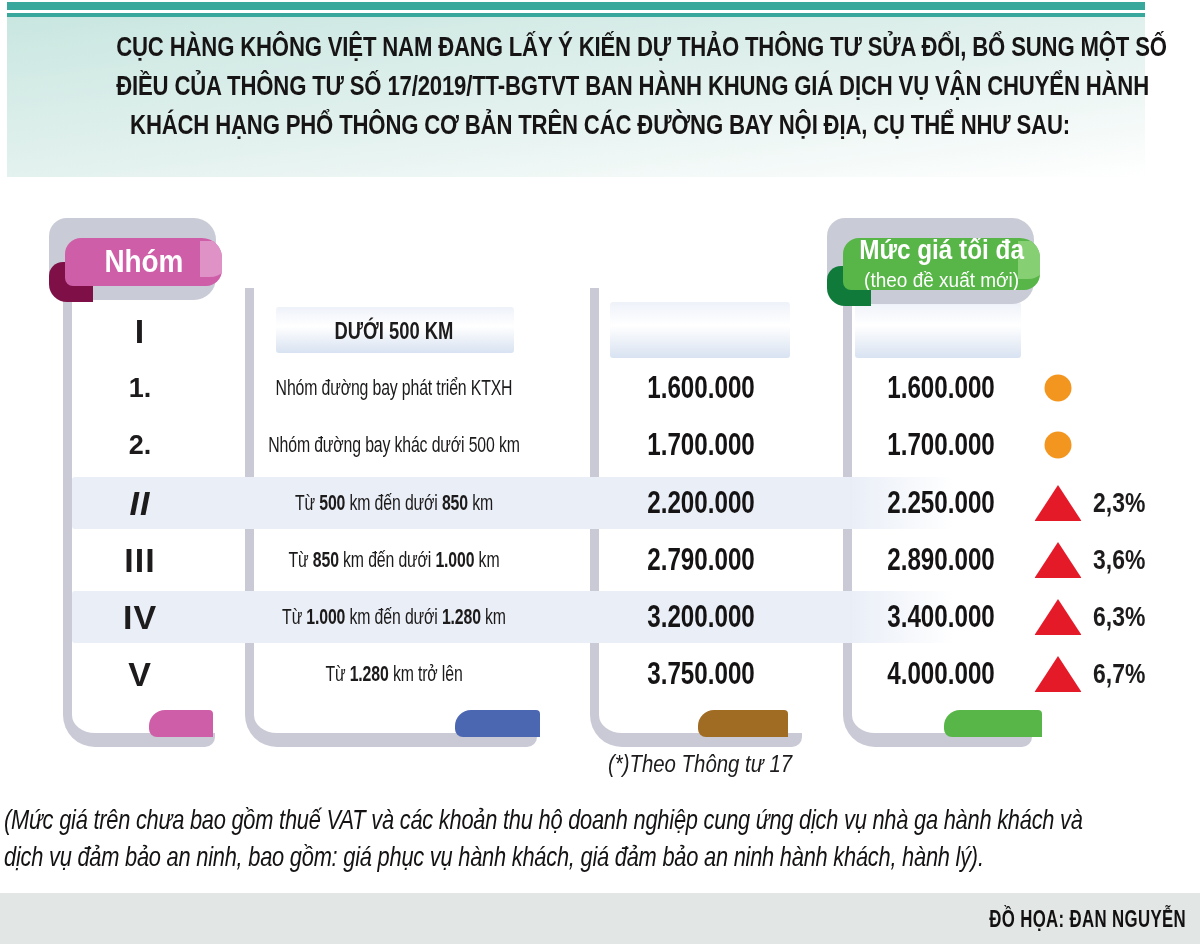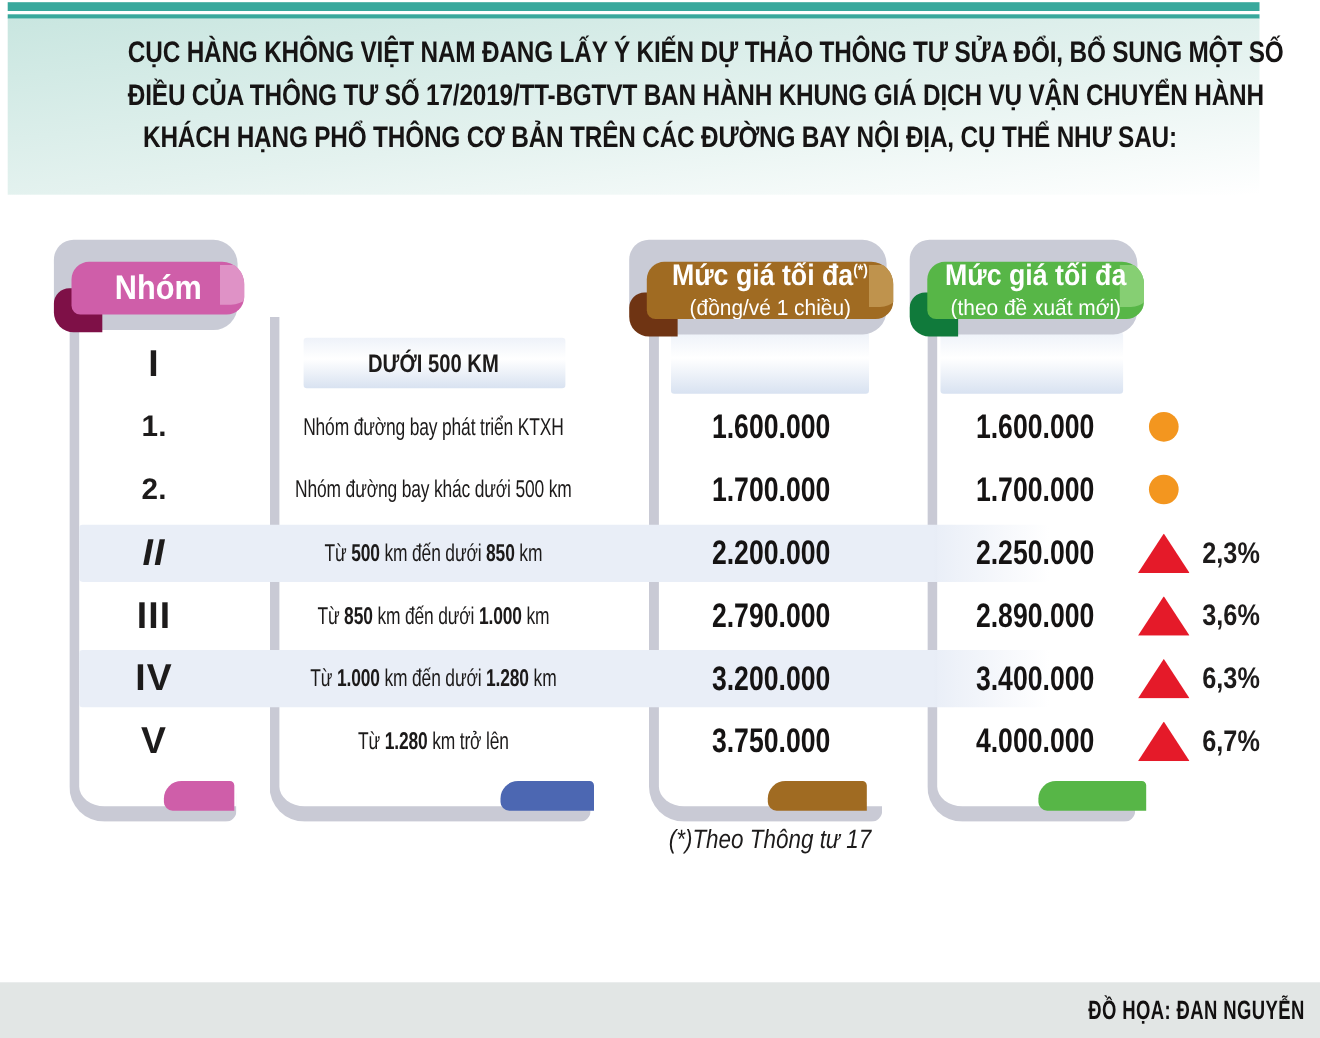--- a/index.html
+++ b/index.html
@@ -149,39 +149,34 @@
     </div>
 
   <div class="ribbon" style="left:65px;top:206px;width:157px;height:80px;">
     <div class="rib-shadow"></div>
     <div class="rib-fold" style="background: rgb(126, 16, 71);"></div>
     <div class="rib-body" style="background: rgb(207, 94, 169);">
       <div class="rib-accent" style="background: rgb(226, 155, 203);"></div>
       <div class="rib-line1">Nhóm</div>
     </div>
   </div>
-  <div class="ribbon" style="left:588px;top:206px;width:224px;height:84px;">
-    <div class="rib-shadow"></div>
-    <div class="rib-fold" style="background: rgb(111, 52, 19);"></div>
-    <div class="rib-body" style="background: rgb(160, 107, 34);">
-      <div class="rib-accent" style="background: rgb(196, 154, 85);"></div>
-      <div class="rib-line1 small"><span>Mức giá tối đa</span><sup>(*)</sup></div>
-      <div class="rib-line2">(đồng/vé 1 chiều)</div>
-    </div>
-  </div>
   <div class="ribbon" style="left:843px;top:206px;width:197px;height:84px;">
     <div class="rib-shadow"></div>
     <div class="rib-fold" style="background: rgb(16, 122, 59);"></div>
     <div class="rib-body" style="background: rgb(87, 182, 71);">
       <div class="rib-accent" style="background: rgb(142, 211, 123);"></div>
       <div class="rib-line1 small">Mức giá tối đa</div>
       <div class="rib-line2">(theo đề xuất mới)</div>
     </div>
   </div>
 
   <div class="footnote">(*)Theo Thông tư 17</div>
 
+  <div class="note">
+    <div>(Mức giá trên chưa bao gồm thuế VAT và các khoản thu hộ doanh nghiệp cung ứng dịch vụ nhà ga hành khách và</div>
+    <div>dịch vụ đảm bảo an ninh, bao gồm: giá phục vụ hành khách, giá đảm bảo an ninh hành khách, hành lý).</div>
+  </div>
 
   <div class="credit-bar">
     <div class="credit">ĐỒ HỌA: ĐAN NGUYỄN</div>
   </div>
 
 </div>
 
 </body></html>

